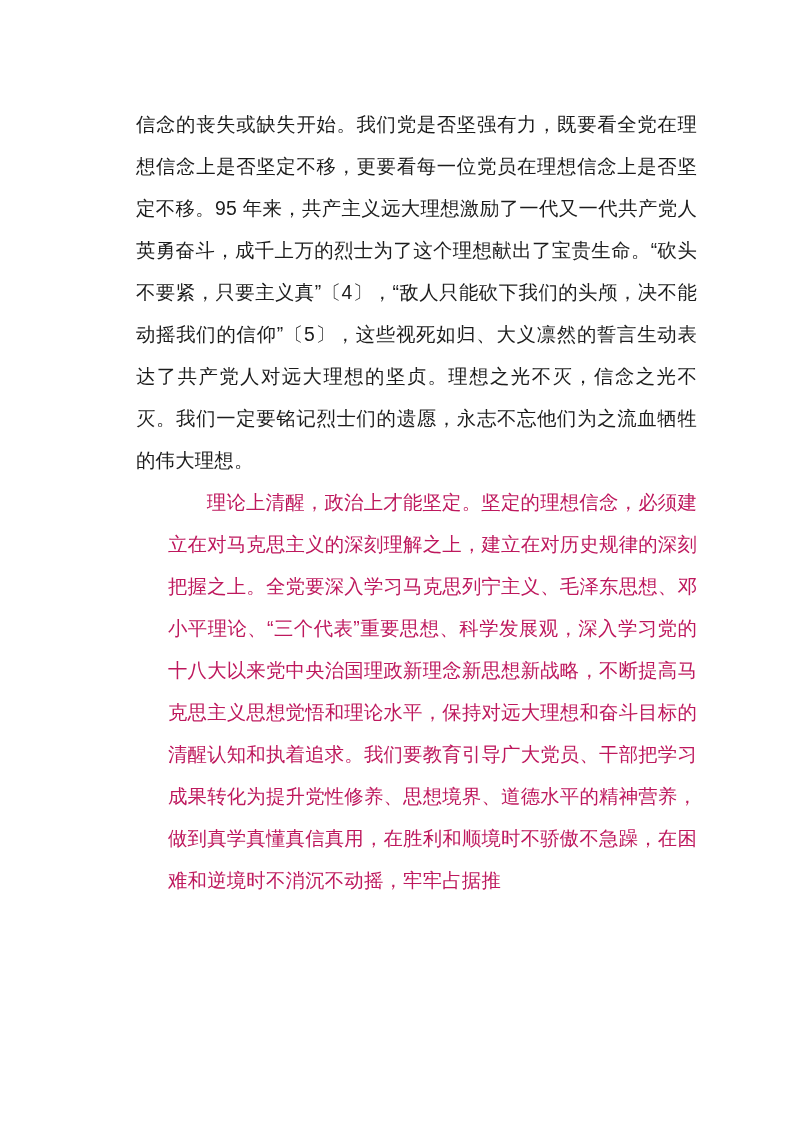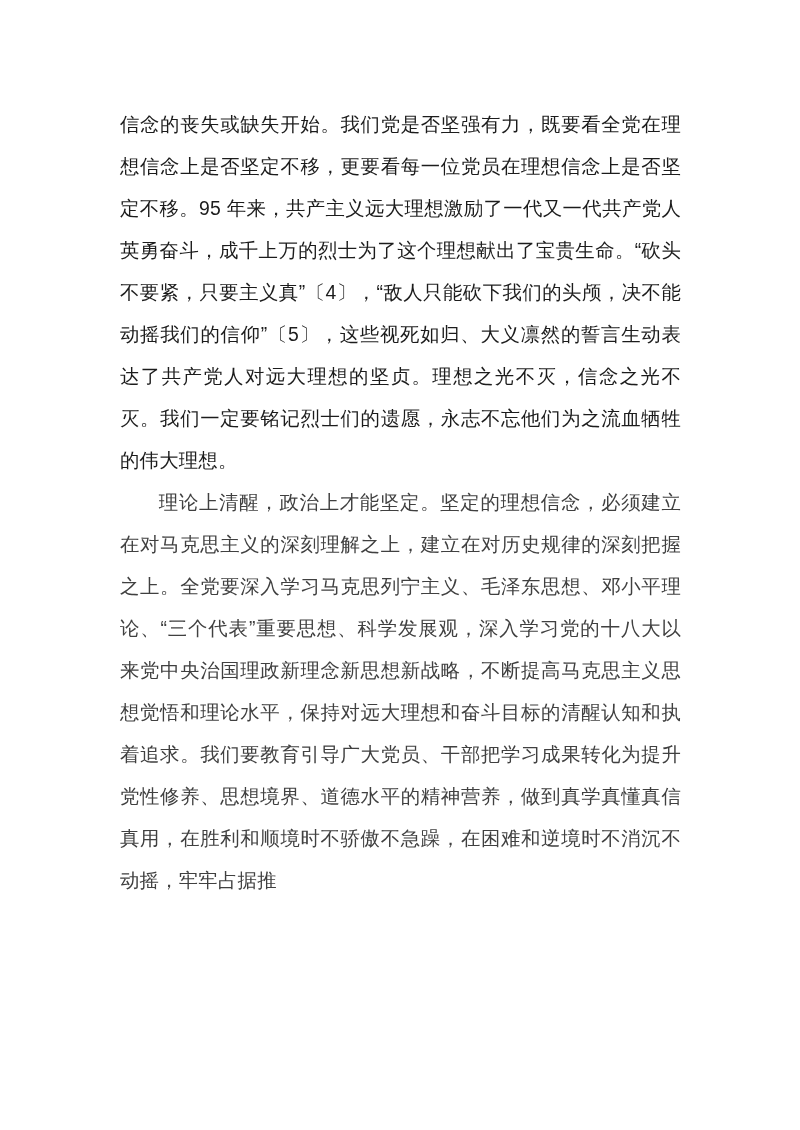--- a/index.html
+++ b/index.html
@@ -9,21 +9,21 @@
   body {
     width: 800px;
     height: 1130px;
     background: #ffffff;
     overflow: hidden;
     position: relative;
     font-family: "Liberation Sans", "DejaVu Sans", sans-serif;
   }
   .page {
     position: absolute;
-    left: 120px;
+    left: 136px;
     top: 103px;
     width: 561px;
   }
   .page p {
     margin: 0;
     padding: 0;
     font-size: 19.4px;
     line-height: 42px;
     color: #1c1c1c;
     text-align: justify;
@@ -33,14 +33,14 @@
   }
   .page p.indent {
     text-indent: 2em;
   }
 </style>
 </head>
 <body style="background: rgb(255, 255, 255);">
 
 <div class="page">
   <p style="color: rgb(28, 28, 28);">信念的丧失或缺失开始。我们党是否坚强有力，既要看全党在理想信念上是否坚定不移，更要看每一位党员在理想信念上是否坚定不移。95 年来，共产主义远大理想激励了一代又一代共产党人英勇奋斗，成千上万的烈士为了这个理想献出了宝贵生命。“砍头不要紧，只要主义真”〔4〕，“敌人只能砍下我们的头颅，决不能动摇我们的信仰”〔5〕，这些视死如归、大义凛然的誓言生动表达了共产党人对远大理想的坚贞。理想之光不灭，信念之光不灭。我们一定要铭记烈士们的遗愿，永志不忘他们为之流血牺牲的伟大理想。</p>
-  <p class="indent" style="color: #404040;">理论上清醒，政治上才能坚定。坚定的理想信念，必须建立在对马克思主义的深刻理解之上，建立在对历史规律的深刻把握之上。全党要深入学习马克思列宁主义、毛泽东思想、邓小平理论、“三个代表”重要思想、科学发展观，深入学习党的十八大以来党中央治国理政新理念新思想新战略，不断提高马克思主义思想觉悟和理论水平，保持对远大理想和奋斗目标的清醒认知和执着追求。我们要教育引导广大党员、干部把学习成果转化为提升党性修养、思想境界、道德水平的精神营养，做到真学真懂真信真用，在胜利和顺境时不骄傲不急躁，在困难和逆境时不消沉不动摇，牢牢占据推</p>
+  <p class="indent" style="color: #be185d; margin-left: 32px;">理论上清醒，政治上才能坚定。坚定的理想信念，必须建立在对马克思主义的深刻理解之上，建立在对历史规律的深刻把握之上。全党要深入学习马克思列宁主义、毛泽东思想、邓小平理论、“三个代表”重要思想、科学发展观，深入学习党的十八大以来党中央治国理政新理念新思想新战略，不断提高马克思主义思想觉悟和理论水平，保持对远大理想和奋斗目标的清醒认知和执着追求。我们要教育引导广大党员、干部把学习成果转化为提升党性修养、思想境界、道德水平的精神营养，做到真学真懂真信真用，在胜利和顺境时不骄傲不急躁，在困难和逆境时不消沉不动摇，牢牢占据推</p>
 </div>
 
 </body></html>

